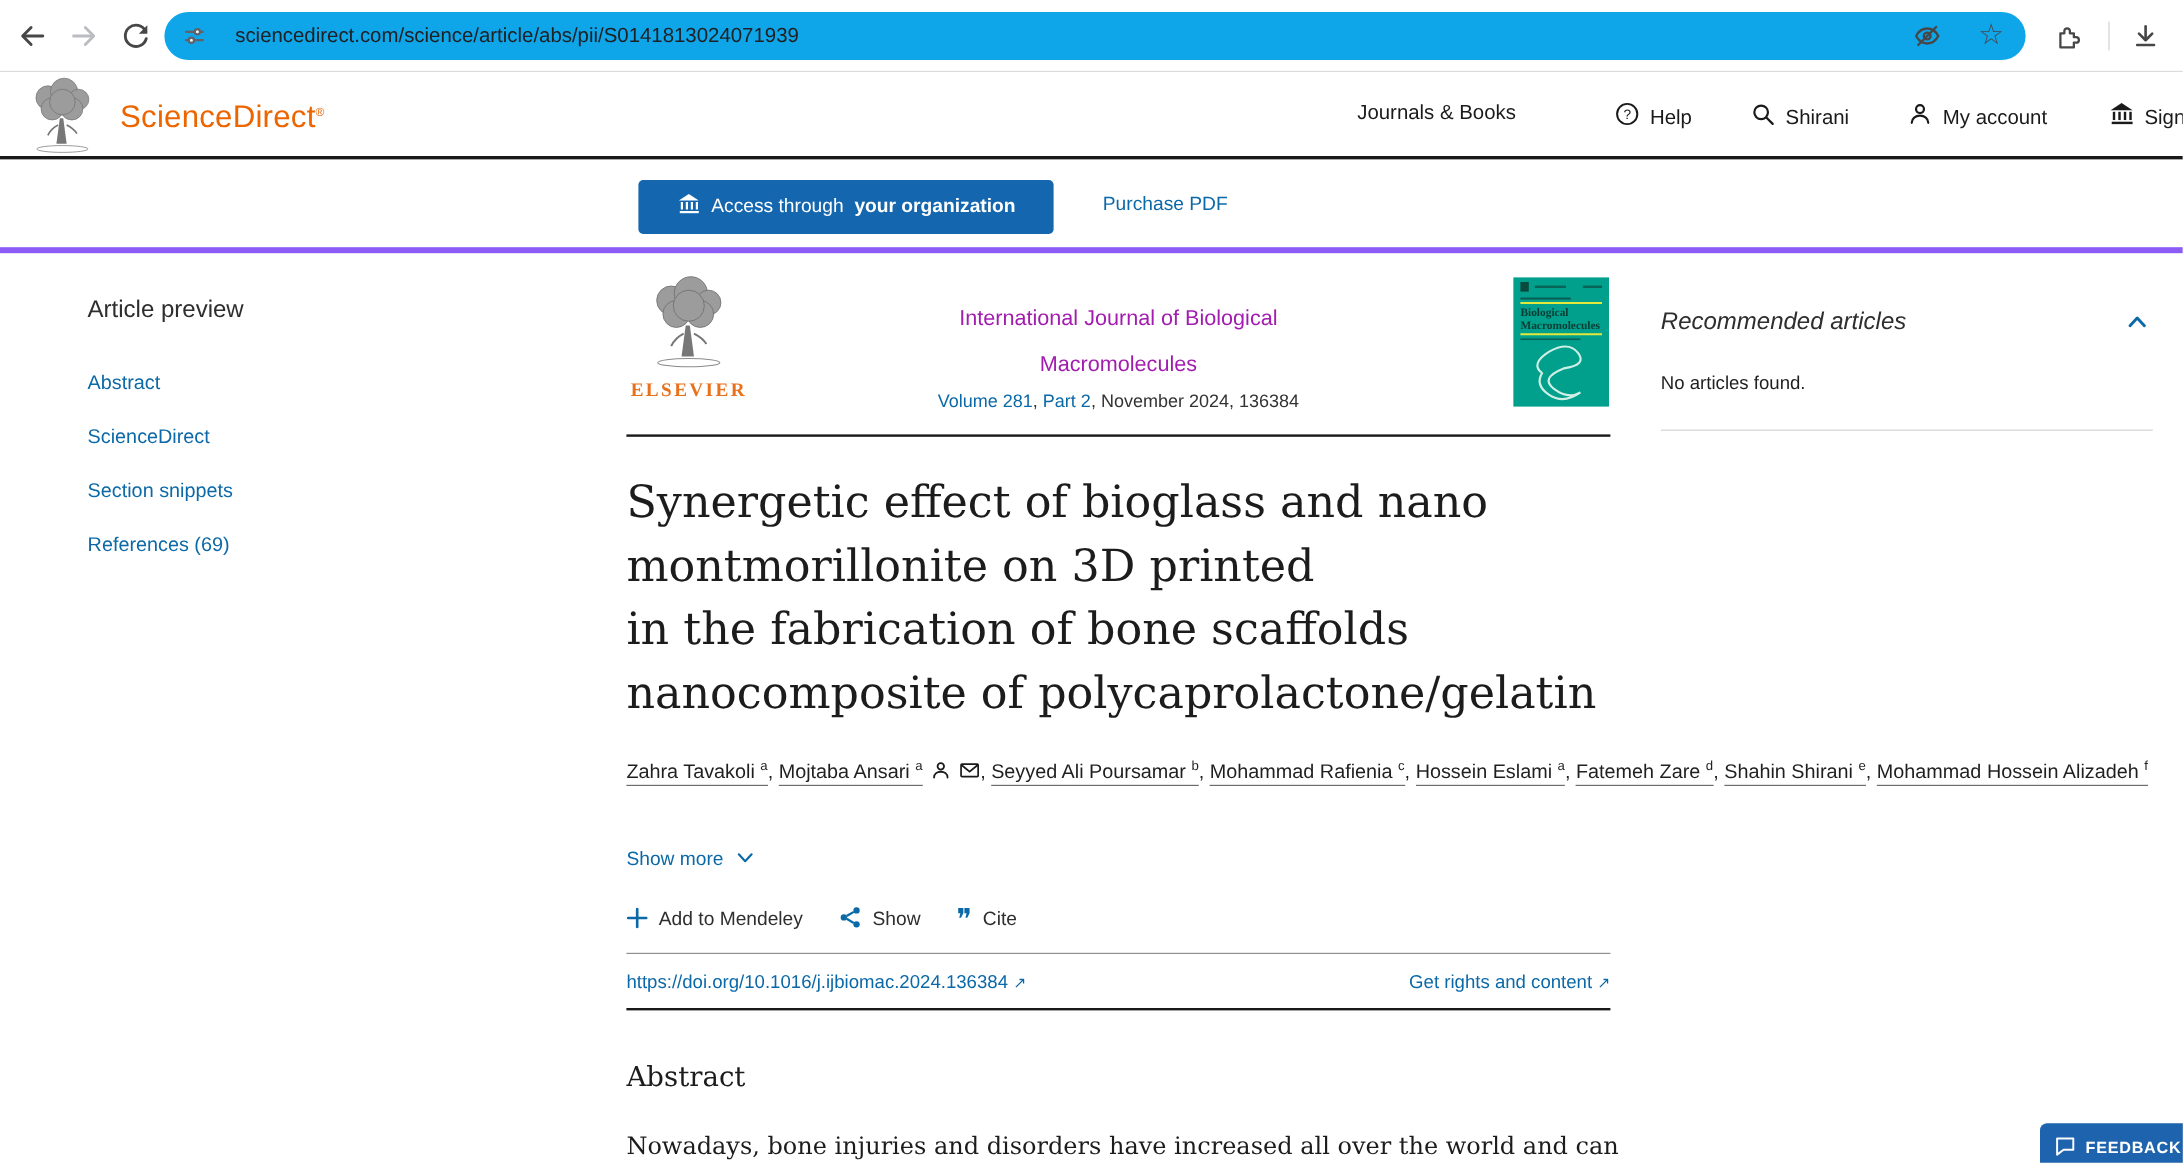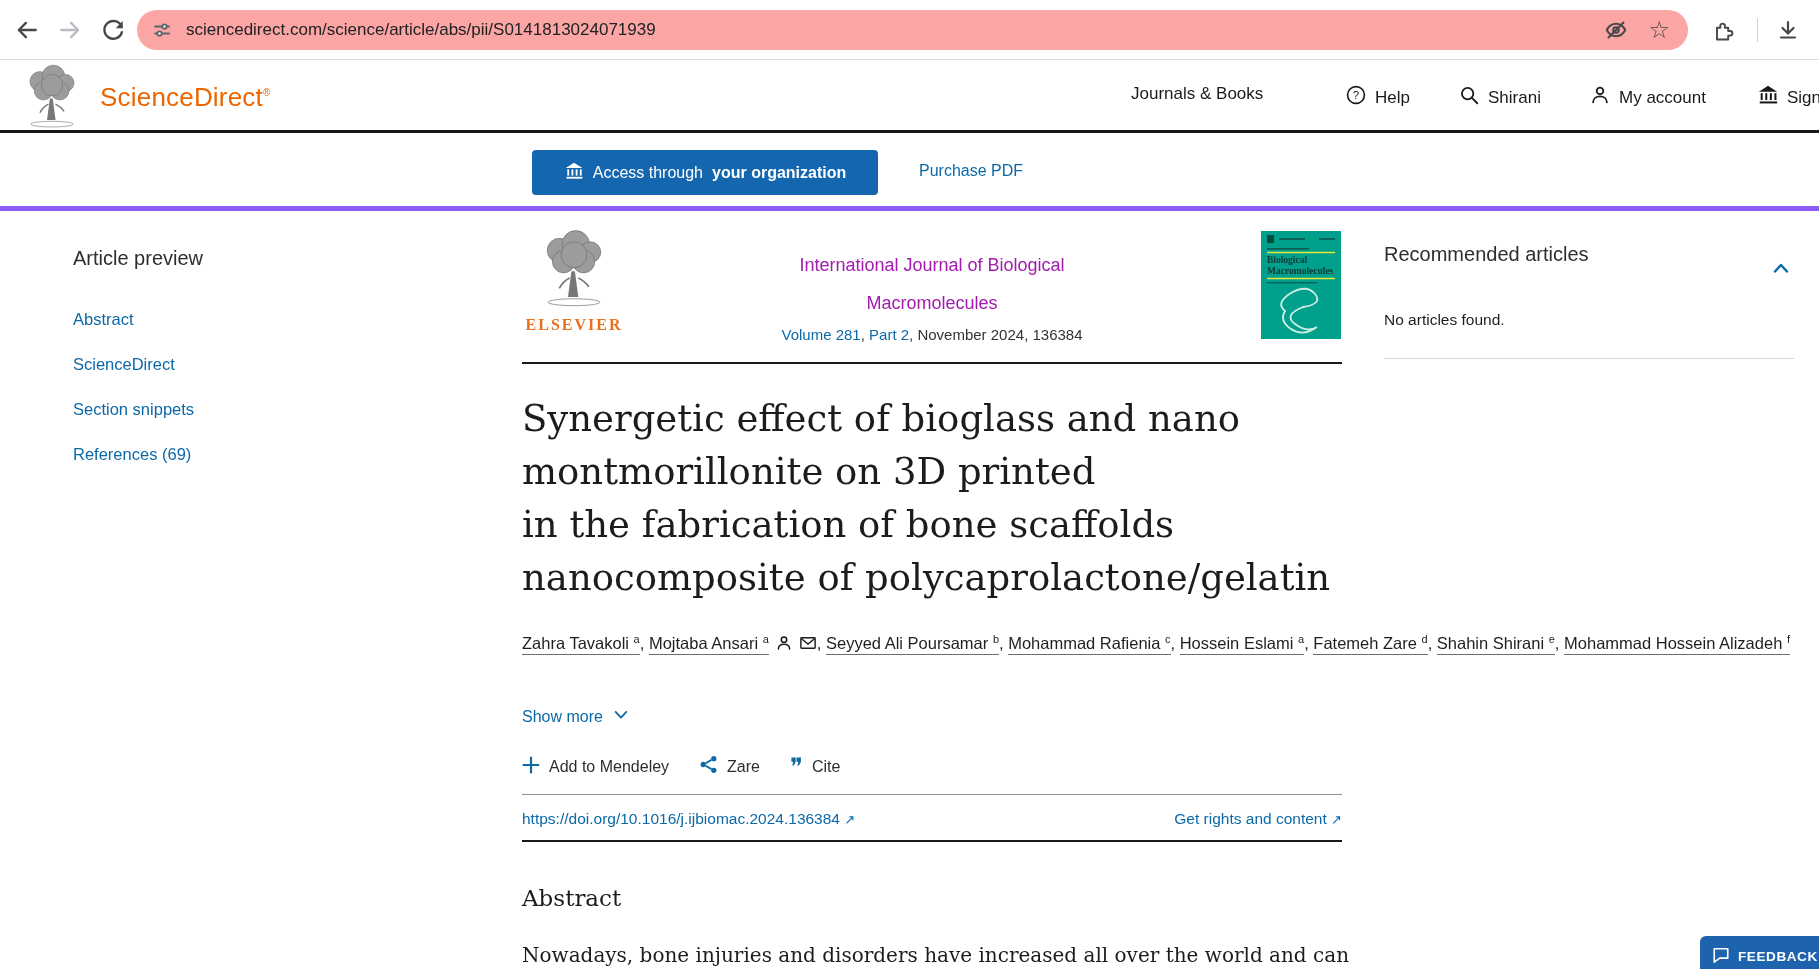--- a/index.html
+++ b/index.html
@@ -5,21 +5,21 @@
   * { box-sizing: border-box; }
   html, body { margin: 0; padding: 0; }
   body { font-family: "Liberation Sans", sans-serif; background: #fff; }
   .page { position: relative; width: 1819px; height: 969px; overflow: hidden; background: #fff; }
 
   
   .chrome { position: absolute; left: 0; top: 0; width: 1819px; height: 60px; background: #fff; border-bottom: 1px solid #dadce0; }
   .chrome .nav-btn { position: absolute; top: 17px; width: 26px; height: 26px; color: #474747; cursor: pointer; }
   .chrome .nav-btn svg { width: 26px; height: 26px; }
   .chrome .disabled { color: #b9bcc1; }
-  .omnibox { position: absolute; left: 137px; top: 10px; width: 1551px; height: 40px; background: #fca5a5; border-radius: 20px; display: flex; align-items: center; }
+  .omnibox { position: absolute; left: 137px; top: 10px; width: 1551px; height: 40px; background: #0ea5e9; border-radius: 20px; display: flex; align-items: center; gap: 10px; }
   .omnibox .tune { margin-left: 16px; width: 18px; height: 18px; color: #5f6368; flex: 0 0 auto; }
   .omnibox .url { margin-left: 15px; font-size: 17px; color: #202124; white-space: nowrap; flex: 1 1 auto; }
   .omnibox .right-ic { width: 24px; height: 24px; color: #474747; margin-right: 20px; flex: 0 0 auto; cursor: pointer; }
   .omnibox .star-glyph { font-size: 24px; line-height: 24px; color: #474747; margin-right: 18px; cursor: pointer; }
   .chrome .puzzle { position: absolute; left: 1712px; top: 18px; width: 24px; height: 24px; color: #474747; }
   .chrome .divider { position: absolute; left: 1757px; top: 18px; width: 1px; height: 24px; background: #d0d3d8; }
   .chrome .download { position: absolute; left: 1776px; top: 18px; width: 24px; height: 24px; color: #474747; }
 
   
   .sd-header { position: absolute; left: 0; top: 60px; width: 1819px; height: 73px; background: #fff; border-bottom: 3px solid #191919; }
@@ -66,21 +66,21 @@
   .cite-glyph { color: #0C69A7; font-size: 24px; line-height: 20px; }
   .rule-light { position: absolute; left: 522px; top: 794px; width: 820px; height: 1px; background: #8f8f8f; }
   .doi-row { position: absolute; left: 522px; top: 810px; width: 820px; display: flex; justify-content: space-between; font-size: 15.5px; }
   .doi-row a { color: #0C69A7; text-decoration: none; cursor: pointer; }
   .ext-arrow { font-size: 13px; }
   .rule-dark-2 { position: absolute; left: 522px; top: 840px; width: 820px; height: 2px; background: #191919; }
   .abs-heading { position: absolute; left: 522px; top: 885px; font-family: "DejaVu Serif", serif; font-size: 23px; color: #1c1c1c; }
   .abs-text { position: absolute; left: 522px; top: 940px; width: 832px; font-family: "DejaVu Serif", serif; font-size: 20px; line-height: 31px; color: #1c1c1c; }
 
   
-  .reco-title { position: absolute; left: 1384px; top: 243px; font-size: 20px; color: #2e2e2e; }
+  .reco-title { position: absolute; left: 1384px; top: 257px; font-size: 20px; color: #2e2e2e; font-style: italic; }
   .reco-chevron { position: absolute; left: 1772px; top: 261px; width: 18px; height: 16px; color: #0C69A7; cursor: pointer; }
   .reco-empty { position: absolute; left: 1384px; top: 311px; font-size: 15.5px; color: #1f1f1f; }
   .reco-border { position: absolute; left: 1384px; top: 358px; width: 410px; height: 1px; background: #d4d4d4; }
 
   
   .feedback-btn { position: absolute; left: 1700px; top: 936px; width: 150px; height: 40px; background: #1E63AE; color: #fff; border: none; border-radius: 6px 0 0 0; display: flex; align-items: center; gap: 8px; padding-left: 12px; font-family: inherit; font-size: 13.5px; font-weight: 700; letter-spacing: 0.6px; cursor: pointer; }
   .feedback-btn svg { width: 18px; height: 18px; flex: 0 0 auto; }
 </style>
 </head>
 <body>
@@ -297,21 +297,21 @@
             <g fill="#0C69A7">
               <circle cx="14" cy="3.5" r="2.5"></circle>
               <circle cx="4" cy="9" r="2.5"></circle>
               <circle cx="14" cy="14.5" r="2.5"></circle>
             </g>
             <g stroke="#0C69A7" stroke-width="1.7">
               <line x1="6.2" y1="7.9" x2="11.8" y2="4.6"></line>
               <line x1="6.2" y1="10.1" x2="11.8" y2="13.4"></line>
             </g>
           </svg></span>
-      <span>Zare</span>
+      <span>Show</span>
     </span>
     <span class="action">
       <span class="cite-glyph">❞</span>
       <span>Cite</span>
     </span>
   </div>
 
   <div class="rule-light"></div>
 
   <div class="doi-row">

